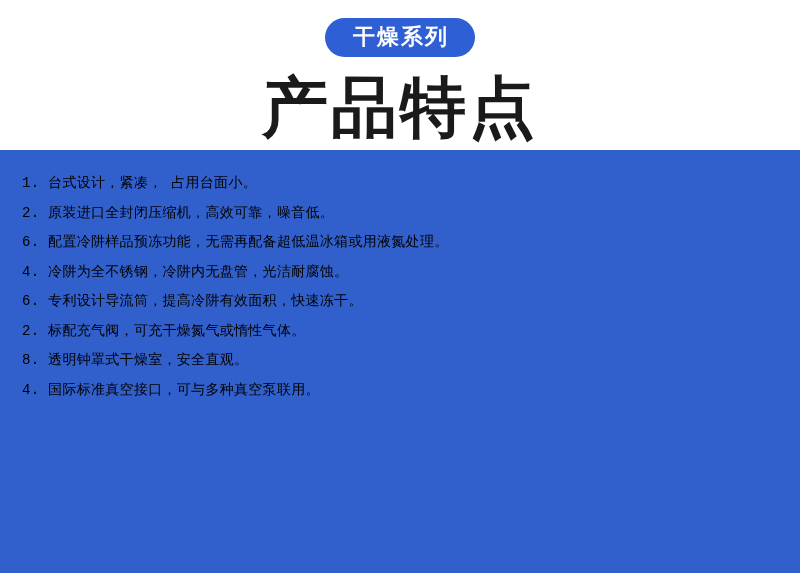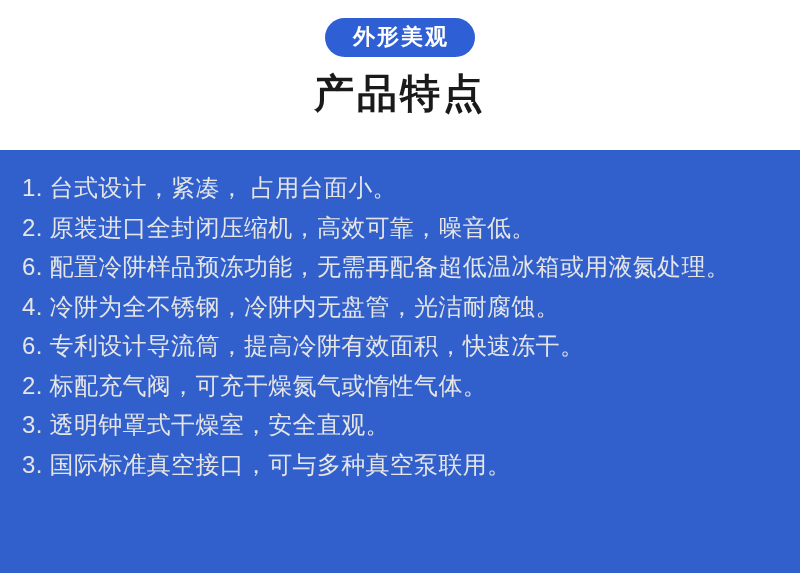--- a/index.html
+++ b/index.html
@@ -37,63 +37,64 @@
     font-size: 22px;
     font-weight: bold;
     letter-spacing: 2px;
     padding: 8px 26px 9px 28px;
     border-radius: 22px;
     line-height: 1;
     display: inline-block;
   }
   .main-title {
     margin-top: 14px;
-    font-size: 40px;
+    font-size: 66px;
     font-weight: bold;
     color: #1a1a1a;
     letter-spacing: 3px;
     line-height: 1.1;
   }
   .features {
     position: absolute;
     left: 0;
     top: 150px;
     width: 800px;
     height: 423px;
     background: #3160cc;
     box-sizing: border-box;
     padding: 26px 18px 10px 18px;
   }
   .feature-item {
-    color: #e5e5e5;
-    font-size: 24px;
+    color: #000000;
+    font-size: 14px;
     line-height: 1.0;
     padding: 0 0 0 4px;
     margin-bottom: 15.5px;
     white-space: nowrap;
     letter-spacing: 0.3px;
+    font-family: Liberation Mono, monospace;
   }
   .feature-item:last-child {
     margin-bottom: 0;
   }
 </style>
 </head>
 <body>
 
 <div class="page">
 
   <div class="header">
-    <div class="badge">外形美观</div>
+    <div class="badge">干燥系列</div>
     <div class="main-title">产品特点</div>
   </div>
 
   <div class="features">
     <div class="feature-item">1. 台式设计，紧凑， 占用台面小。</div>
     <div class="feature-item">2. 原装进口全封闭压缩机，高效可靠，噪音低。</div>
     <div class="feature-item">6. 配置冷阱样品预冻功能，无需再配备超低温冰箱或用液氮处理。</div>
     <div class="feature-item">4. 冷阱为全不锈钢，冷阱内无盘管，光洁耐腐蚀。</div>
     <div class="feature-item">6. 专利设计导流筒，提高冷阱有效面积，快速冻干。</div>
     <div class="feature-item">2. 标配充气阀，可充干燥氮气或惰性气体。</div>
-    <div class="feature-item">3. 透明钟罩式干燥室，安全直观。</div>
-    <div class="feature-item">3. 国际标准真空接口，可与多种真空泵联用。</div>
+    <div class="feature-item">8. 透明钟罩式干燥室，安全直观。</div>
+    <div class="feature-item">4. 国际标准真空接口，可与多种真空泵联用。</div>
   </div>
 
 </div>
 
 </body></html>

